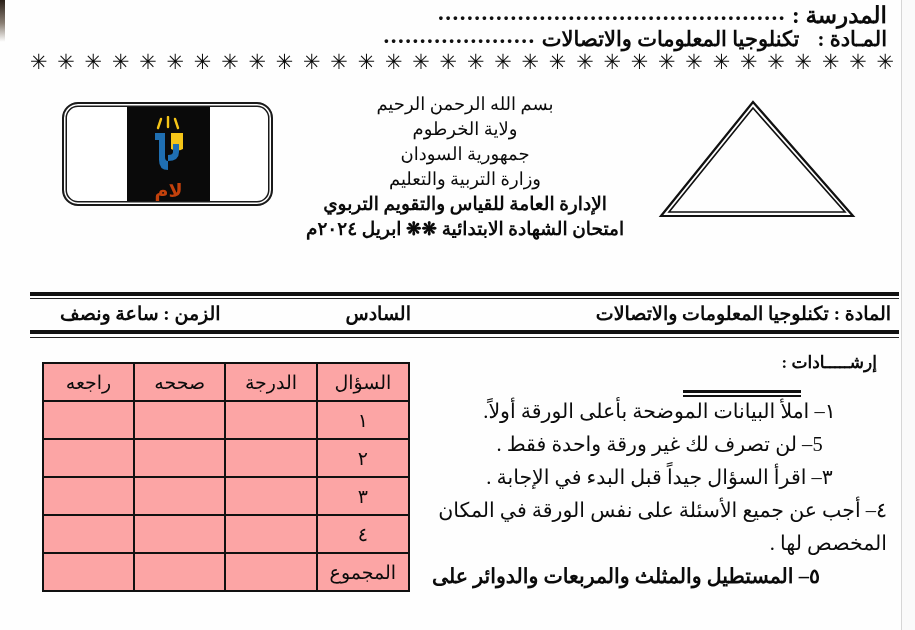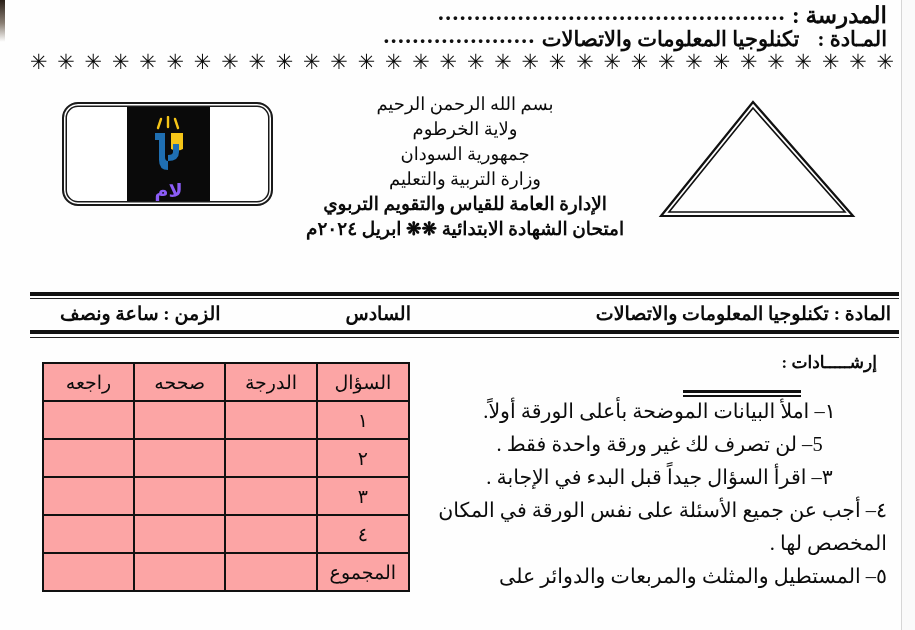--- a/index.html
+++ b/index.html
@@ -153,21 +153,21 @@
     left: 0;
     width: 83px;
     height: 62px;
   }
   .logo-word {
     position: absolute;
     bottom: 1px;
     left: 0;
     width: 83px;
     text-align: center;
-    color: #8b5cf6;
+    color: #c2410c;
     font-size: 19px;
     font-weight: bold;
     direction: rtl;
     line-height: 20px;
     font-family: "DejaVu Sans", sans-serif;
   }
 
   
   .triangle-wrap {
     position: absolute;
@@ -271,22 +271,23 @@
     font-size: 20.5px;
     line-height: 33px;
     text-align: center;
     white-space: nowrap;
   }
   .instr-list li.wrap {
     white-space: normal;
     text-align: right;
   }
   .instr-list li.cut {
-    text-align: right;
-    white-space: nowrap;
+    text-align: left;
+    white-space: nowrap;
+    font-weight: bold;
   }
 </style>
 </head>
 <body>
 
 <div class="page">
 
   <div class="scan-corner"></div>
   <div class="scan-edge-right-2"></div>
   <div class="scan-edge-right"></div>

